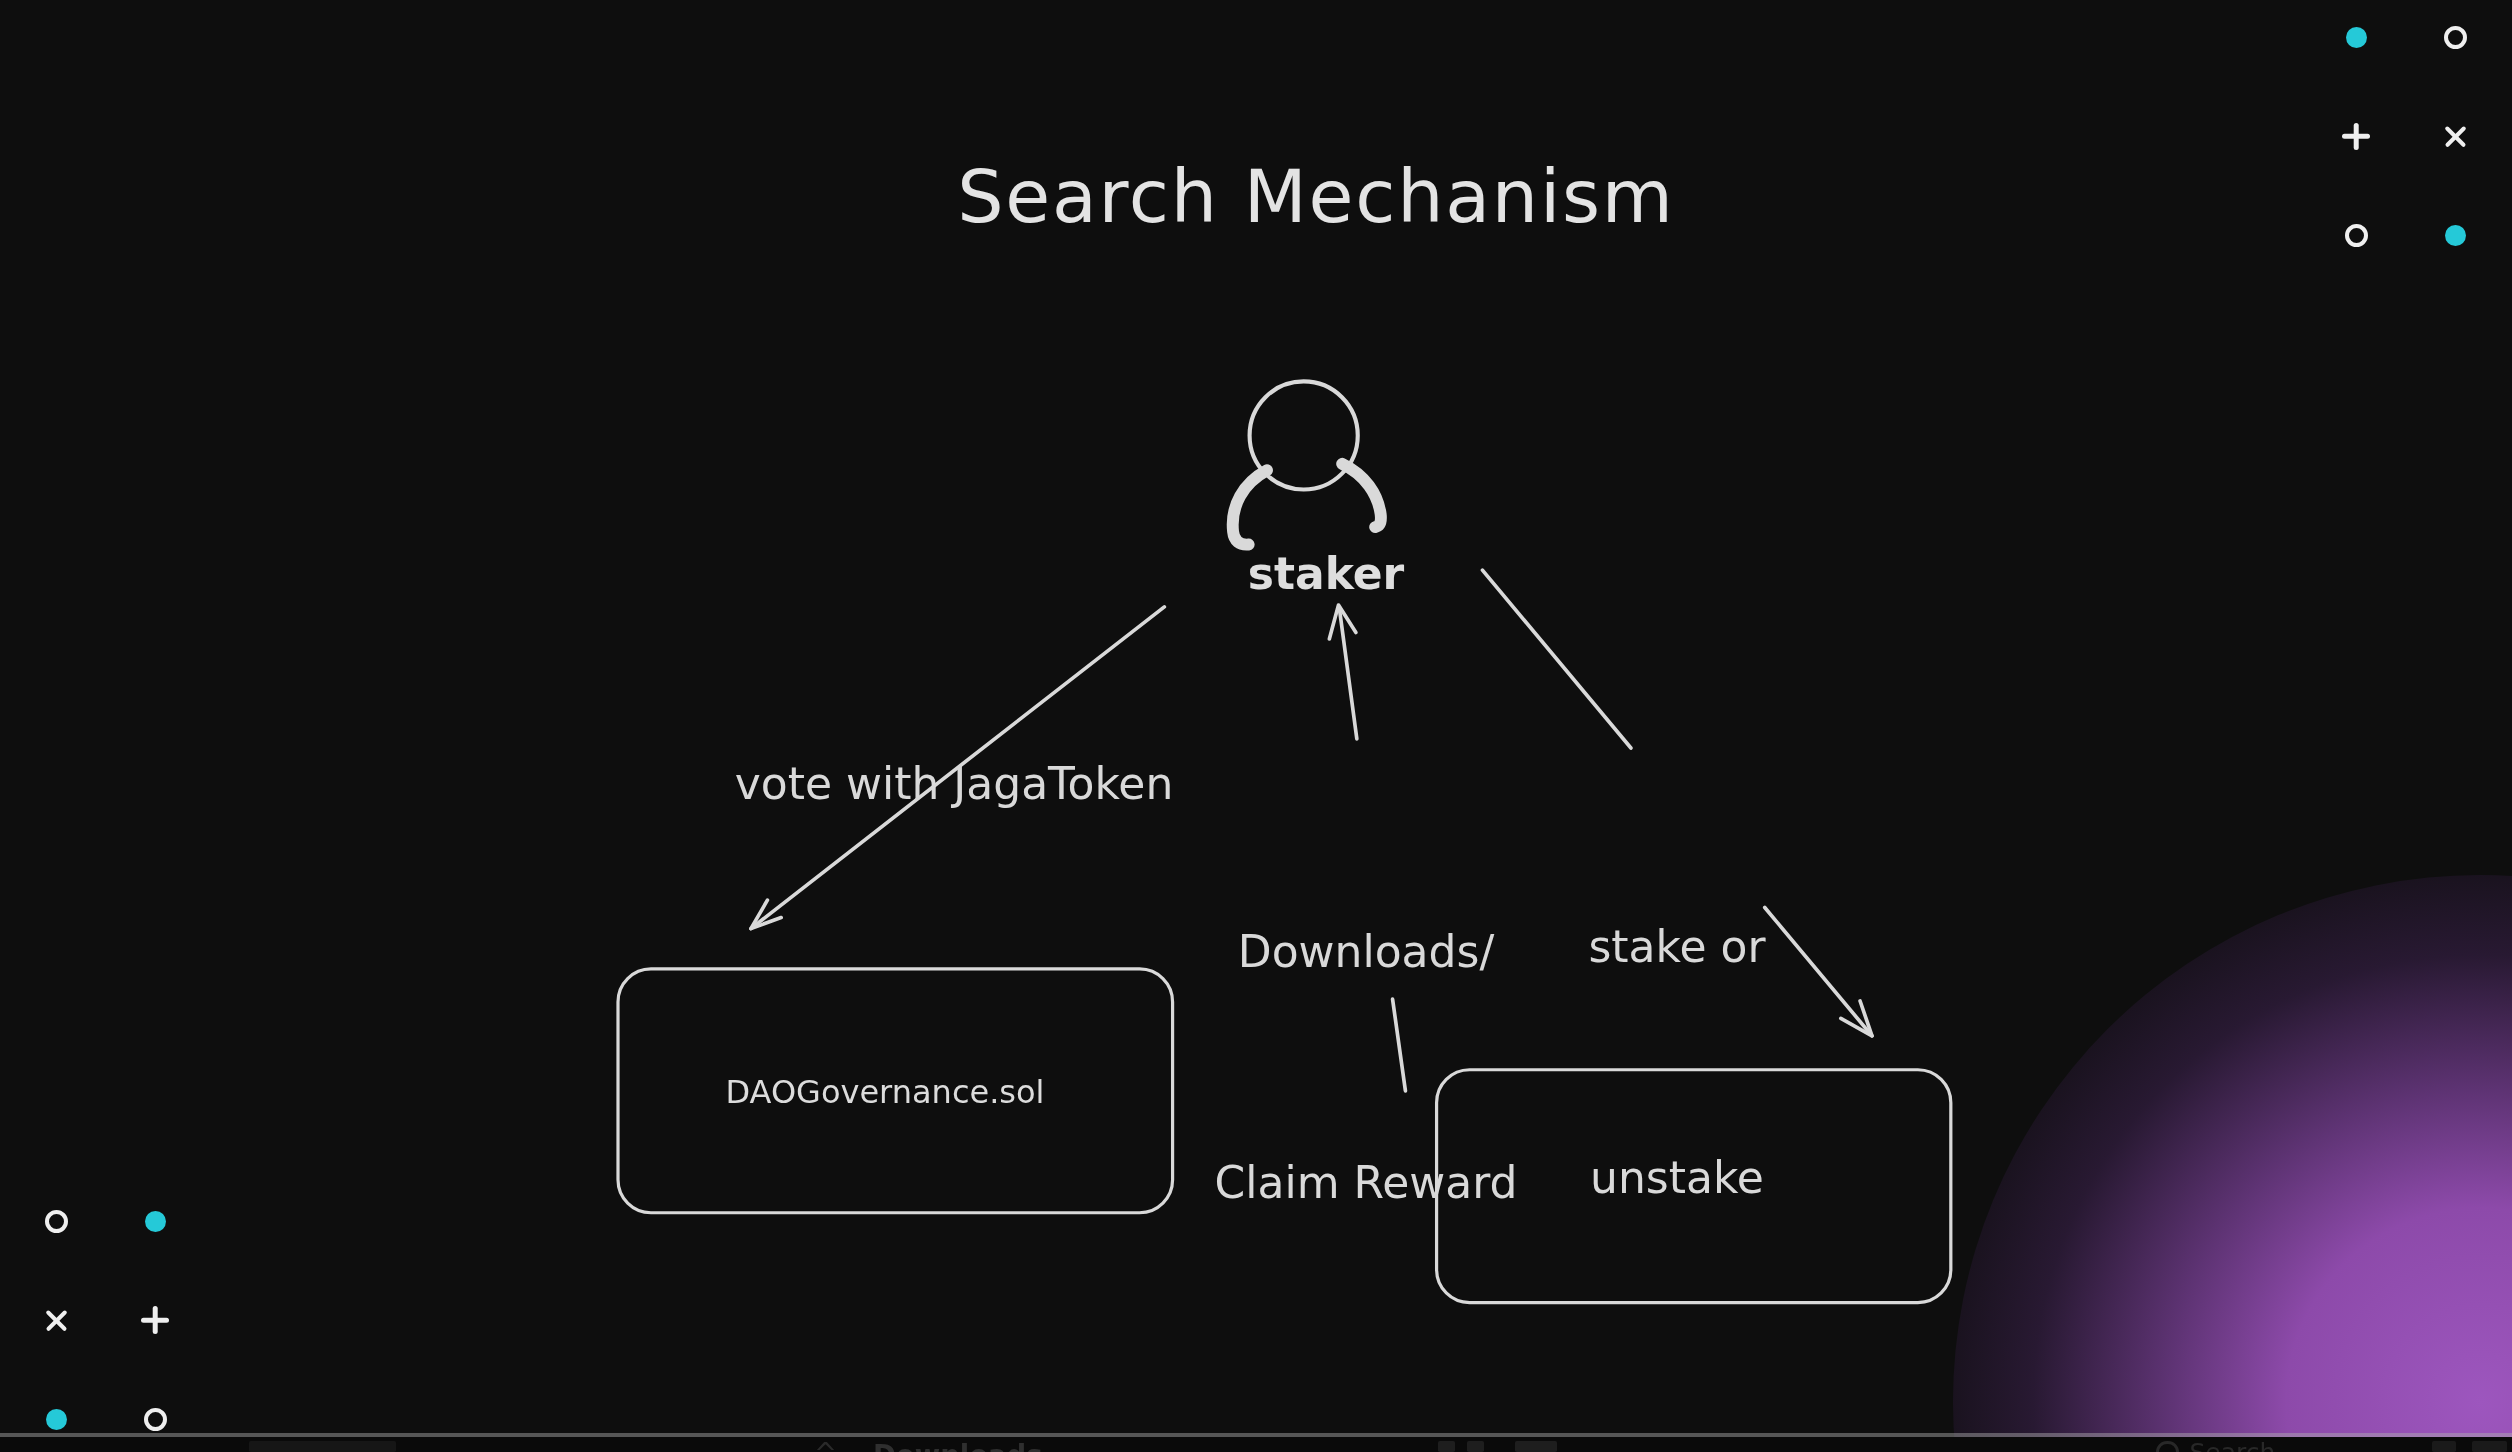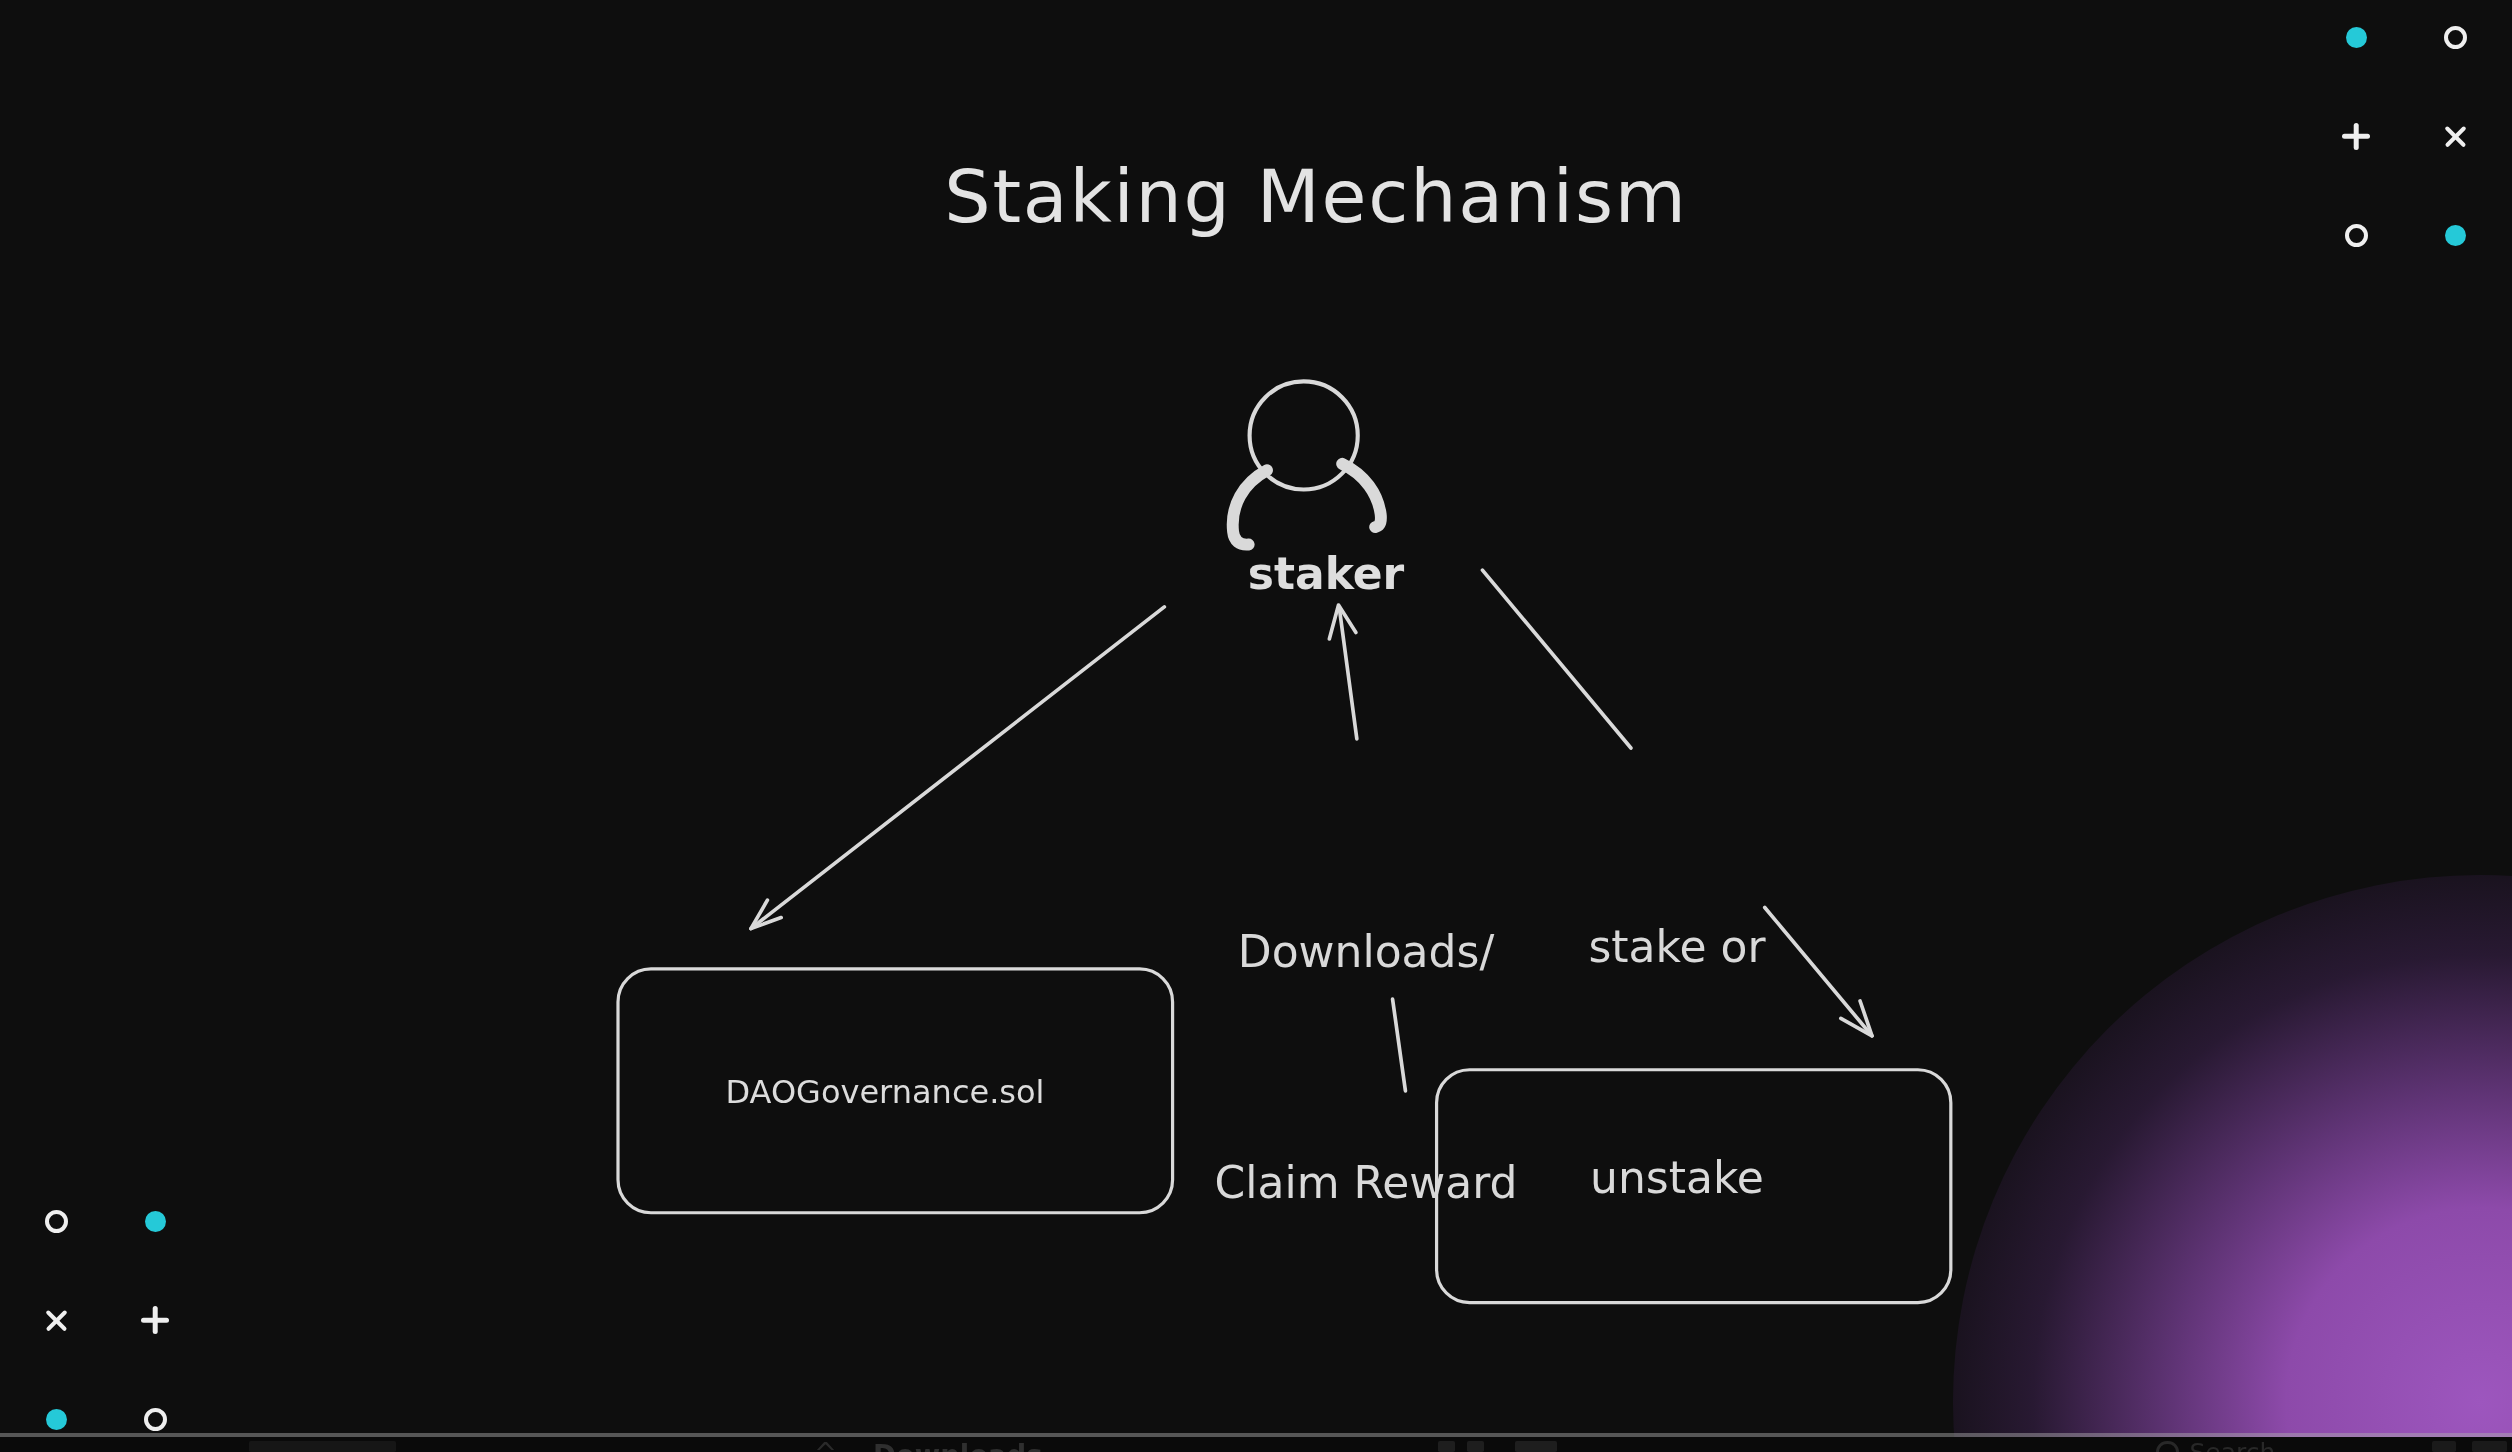--- a/index.html
+++ b/index.html
@@ -150,24 +150,25 @@
       <path class="sketch" stroke-width="4" d="M 1450 697 L 1460 660 L 1479 690"></path>
     </g>
 
     <g>
       <path class="sketch" stroke-width="4" d="M 1617 622 L 1779 816"></path>
       <path class="sketch" stroke-width="4" d="M 1925 990 L 2042 1130"></path>
       <path class="sketch" stroke-width="4" d="M 2029 1092 L 2042 1130 L 2008 1111"></path>
     </g>
   </svg>
 
-  <div class="txt title" style="left:1316px; top:154px;">Staking Mechanism</div>
+  <div class="txt title" style="left:1316px; top:154px;">Search Mechanism</div>
 
   <div class="txt actor-label" style="left:1326px; top:548px;">staker</div>
 
+  <div class="txt edge-label" style="left:954px; top:745px;">vote with JagaToken</div>
 
   <div class="txt edge-label" style="left:1366px; top:759px;">
     <div>Downloads/</div>
     <div>Claim Reward</div>
   </div>
 
   <div class="txt edge-label" style="left:1677px; top:754px;">
     <div>stake or</div>
     <div>unstake</div>
   </div>

